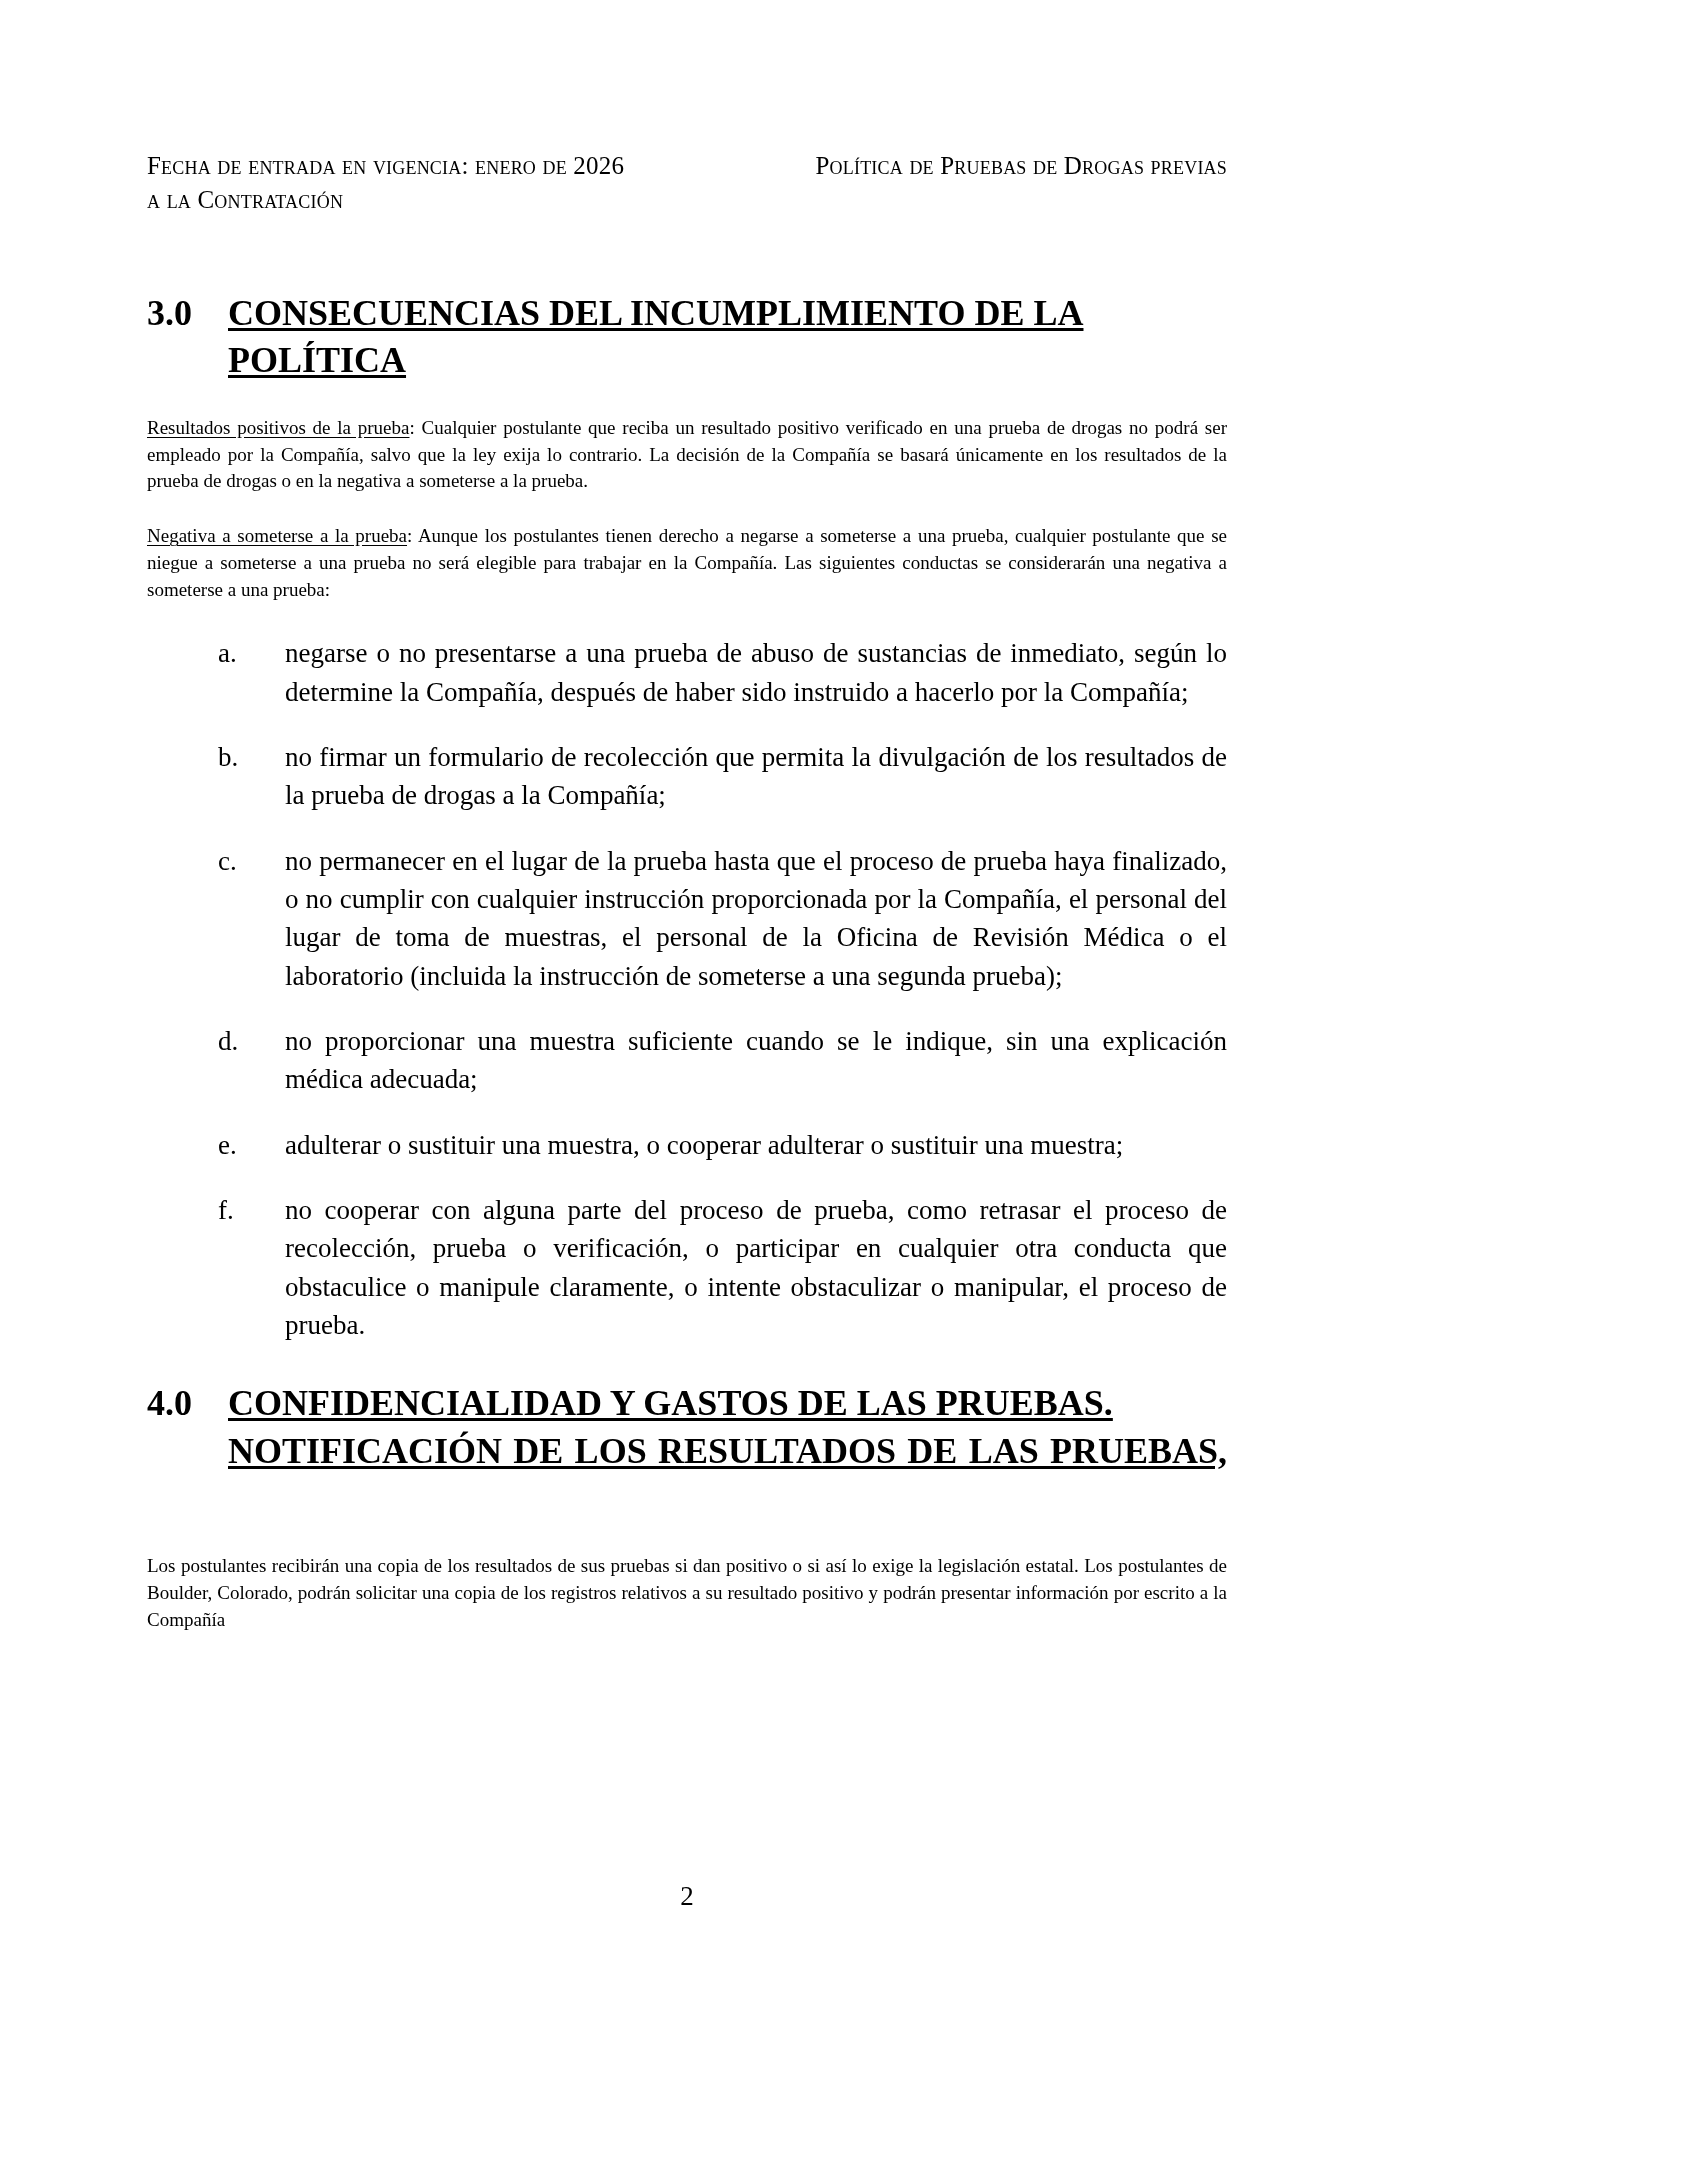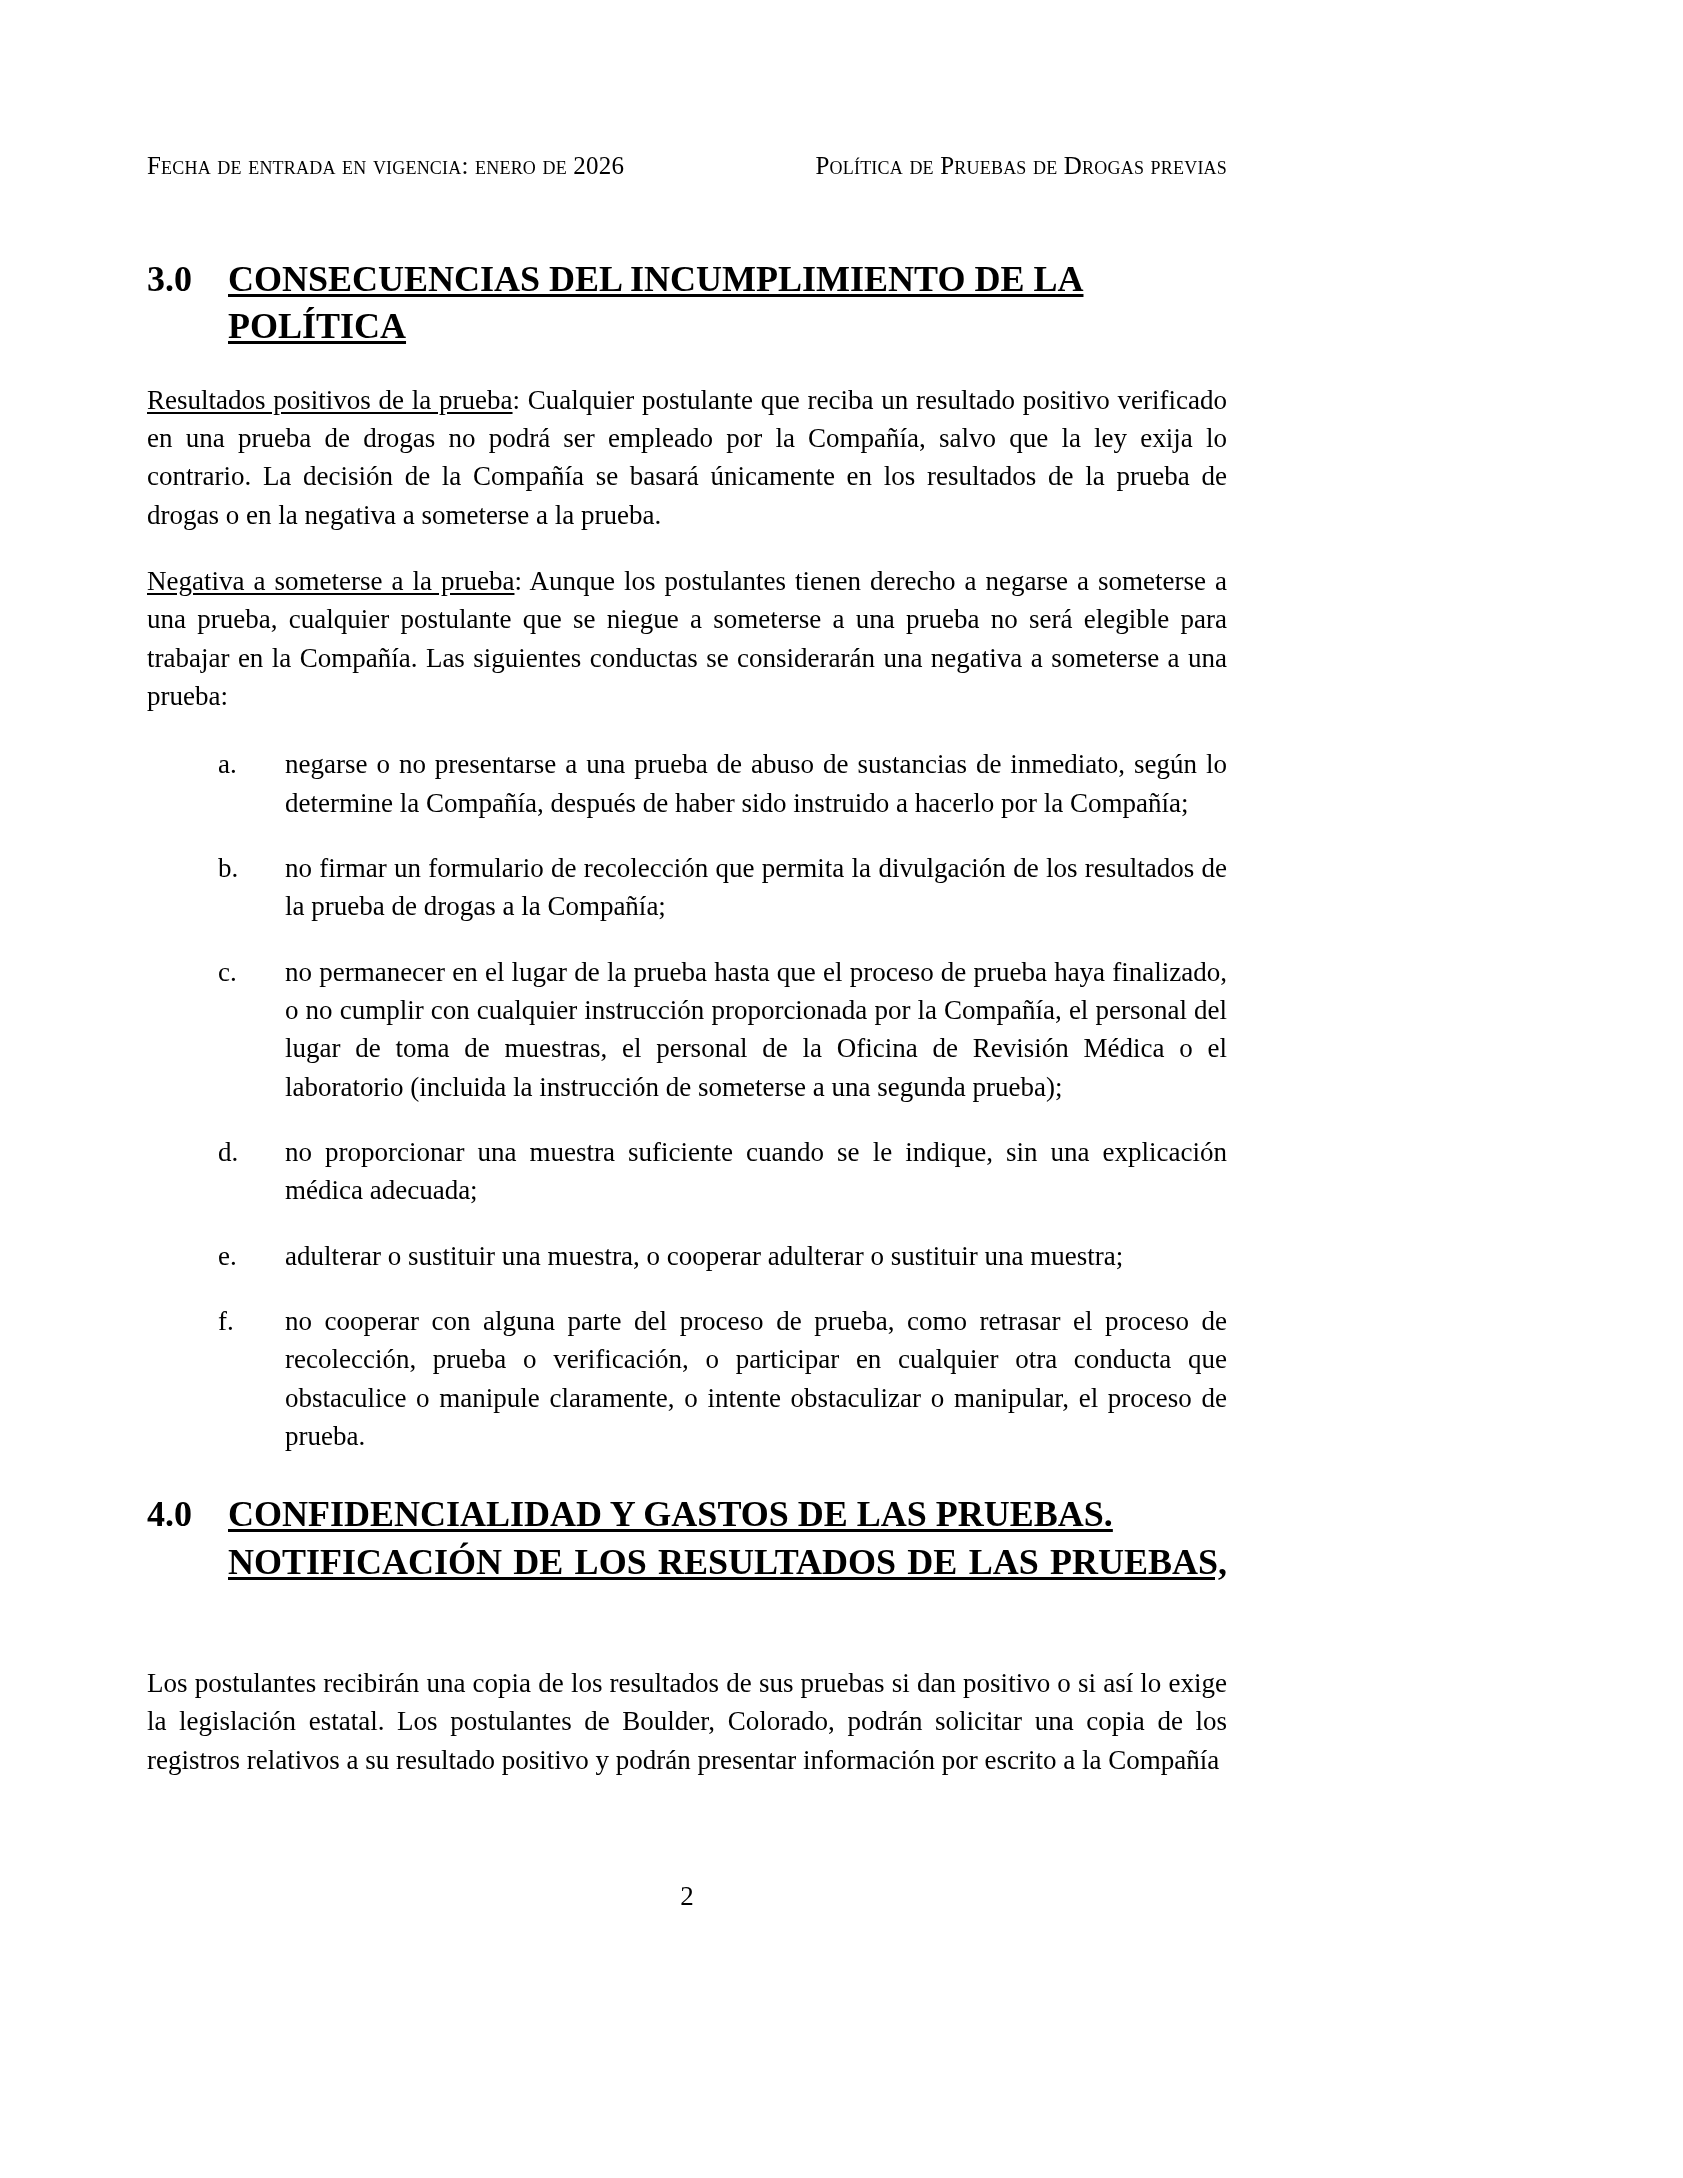--- a/index.html
+++ b/index.html
@@ -70,21 +70,21 @@
     content: "";
     display: inline-block;
     width: 100%;
   }
   .section-heading.justified .sec-title .jline.last::after {
     content: none;
   }
 
   
   p.body-para {
-    font-size: 27px;
+    font-size: 19px;
     line-height: 1.42;
     text-align: justify;
     margin: 28px 0 0 0;
   }
   p.body-para.first-after-heading {
     margin-top: 30px;
   }
   .u {
     text-decoration: underline;
     text-underline-offset: 3px;
@@ -123,20 +123,21 @@
   }
 </style>
 </head>
 <body>
 
 <div class="page">
 
   <div class="running-header">
     <div class="hdr-left">
       <span class="hdr-line">Fecha de entrada en vigencia: enero de 2026</span>
+      <span class="hdr-line">a la Contratación</span>
     </div>
     <div class="hdr-right">
       <span class="hdr-line">Política de Pruebas de Drogas previas</span>
     </div>
   </div>
 
   <div class="section-heading">
     <span class="sec-num">3.0</span>
     <span class="sec-title">CONSECUENCIAS DEL INCUMPLIMIENTO DE LA POLÍTICA</span>
   </div>

